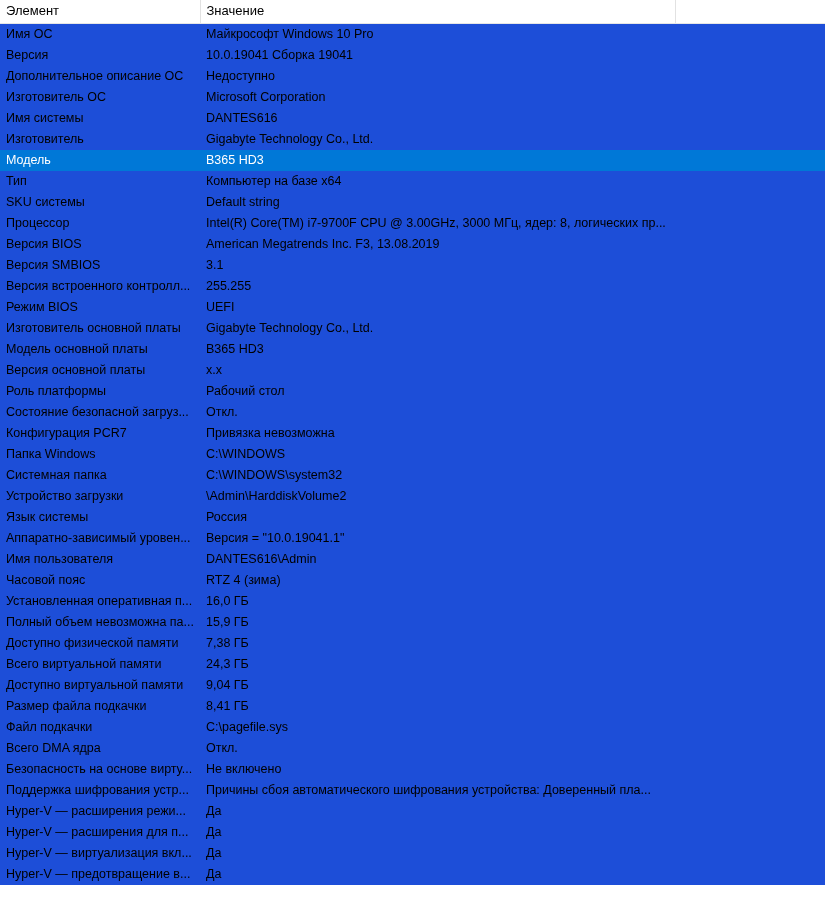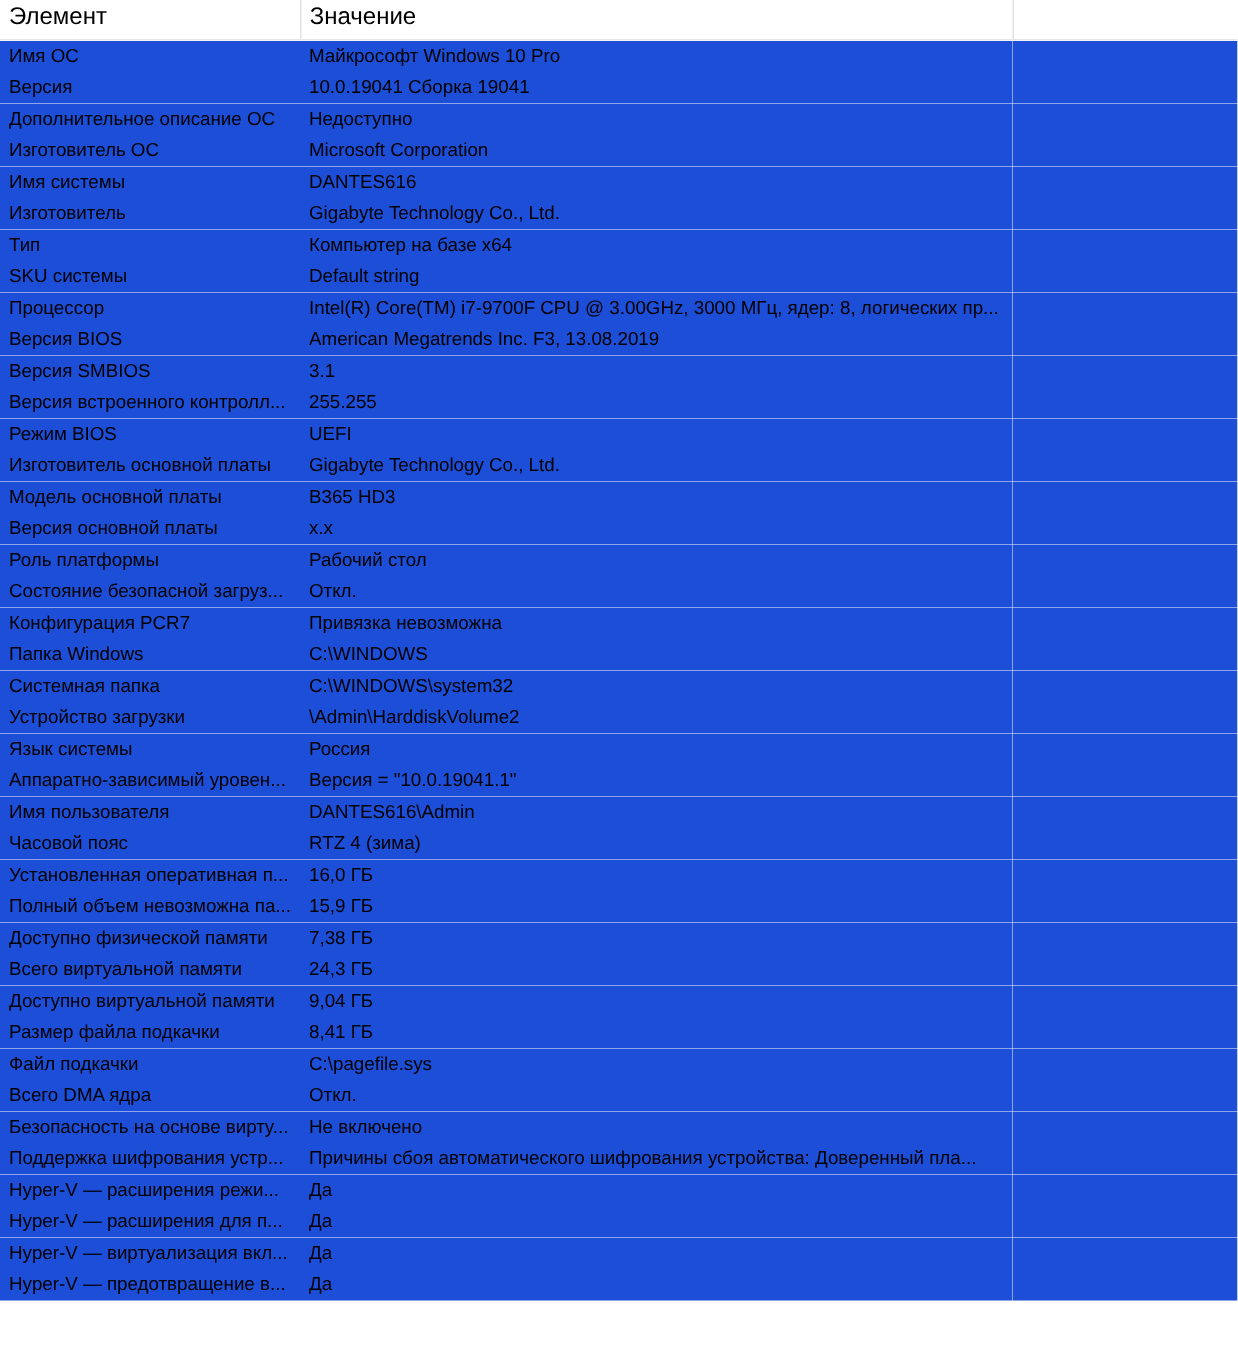--- a/index.html
+++ b/index.html
@@ -20,21 +20,21 @@
     border-collapse: collapse;
     table-layout: fixed;
   }
   .sysinfo-table col.c-item { width: 200px; }
   .sysinfo-table col.c-val  { width: 475px; }
   .sysinfo-table col.c-pad  { width: 150px; }
 
   .sysinfo-table thead th {
     text-align: left;
     font-weight: normal;
-    font-size: 16px;
+    font-size: 13px;
     color: #000000;
     padding: 3px 0 5px 6px;
     border-right: 1px solid #e2e2e2;
     background: #ffffff;
     vertical-align: top;
   }
   .sysinfo-table thead th.pad-head {
     border-right: none;
   }
   .header-sep {
@@ -105,20 +105,25 @@
       <tr class="row">
         <td class="cell-item">Имя системы</td>
         <td class="cell-val">DANTES616</td>
         <td class="cell-pad"></td>
       </tr>
       <tr class="row">
         <td class="cell-item">Изготовитель</td>
         <td class="cell-val">Gigabyte Technology Co., Ltd.</td>
         <td class="cell-pad"></td>
       </tr>
+      <tr class="row selected">
+        <td class="cell-item">Модель</td>
+        <td class="cell-val">B365 HD3</td>
+        <td class="cell-pad"></td>
+      </tr>
       <tr class="row">
         <td class="cell-item">Тип</td>
         <td class="cell-val">Компьютер на базе x64</td>
         <td class="cell-pad"></td>
       </tr>
       <tr class="row">
         <td class="cell-item">SKU системы</td>
         <td class="cell-val">Default string</td>
         <td class="cell-pad"></td>
       </tr>

